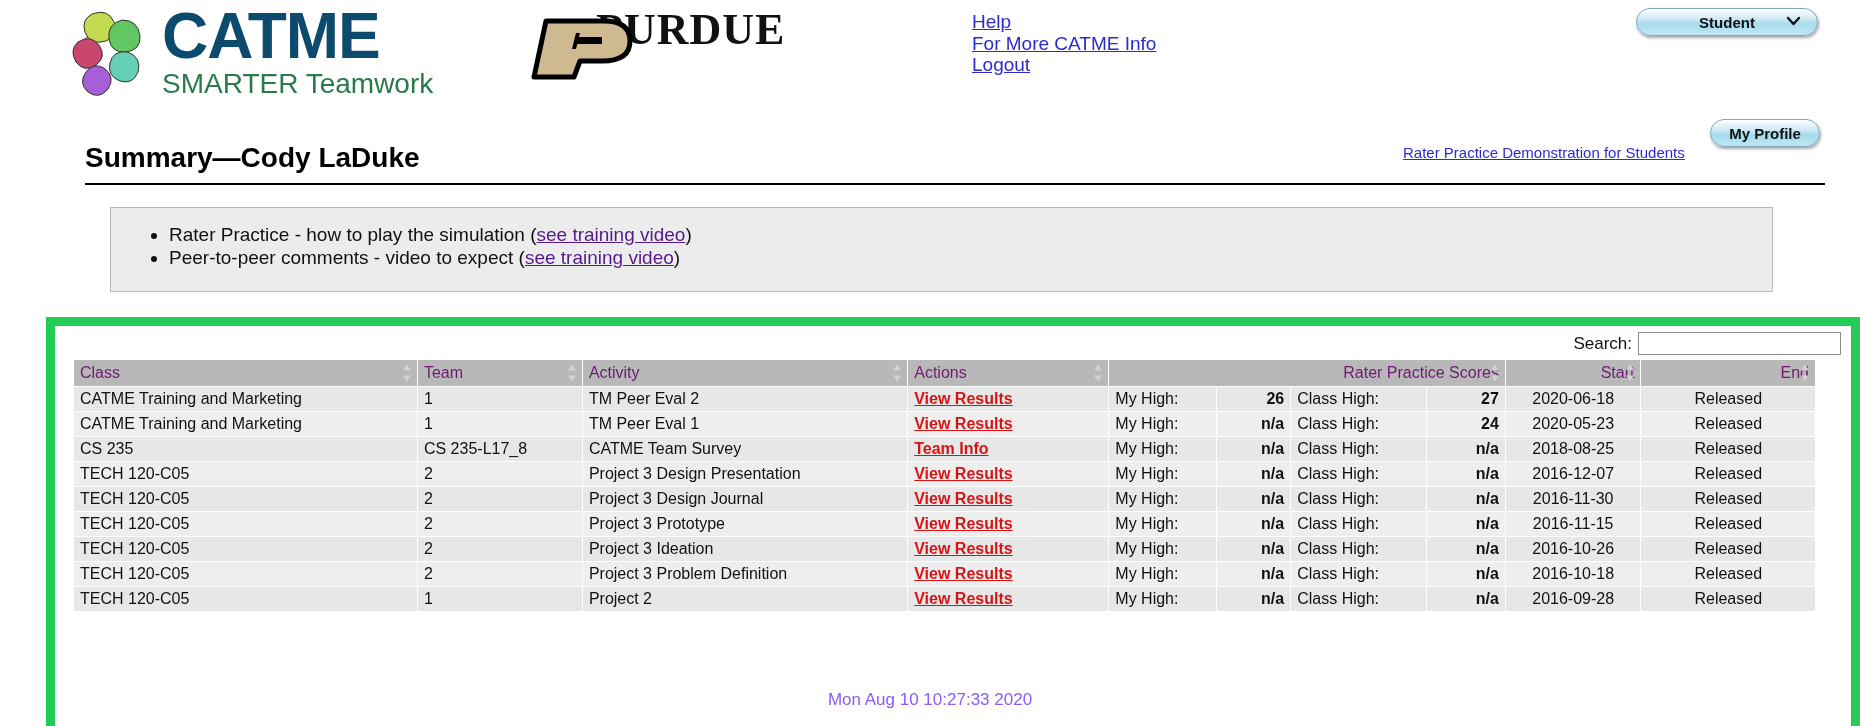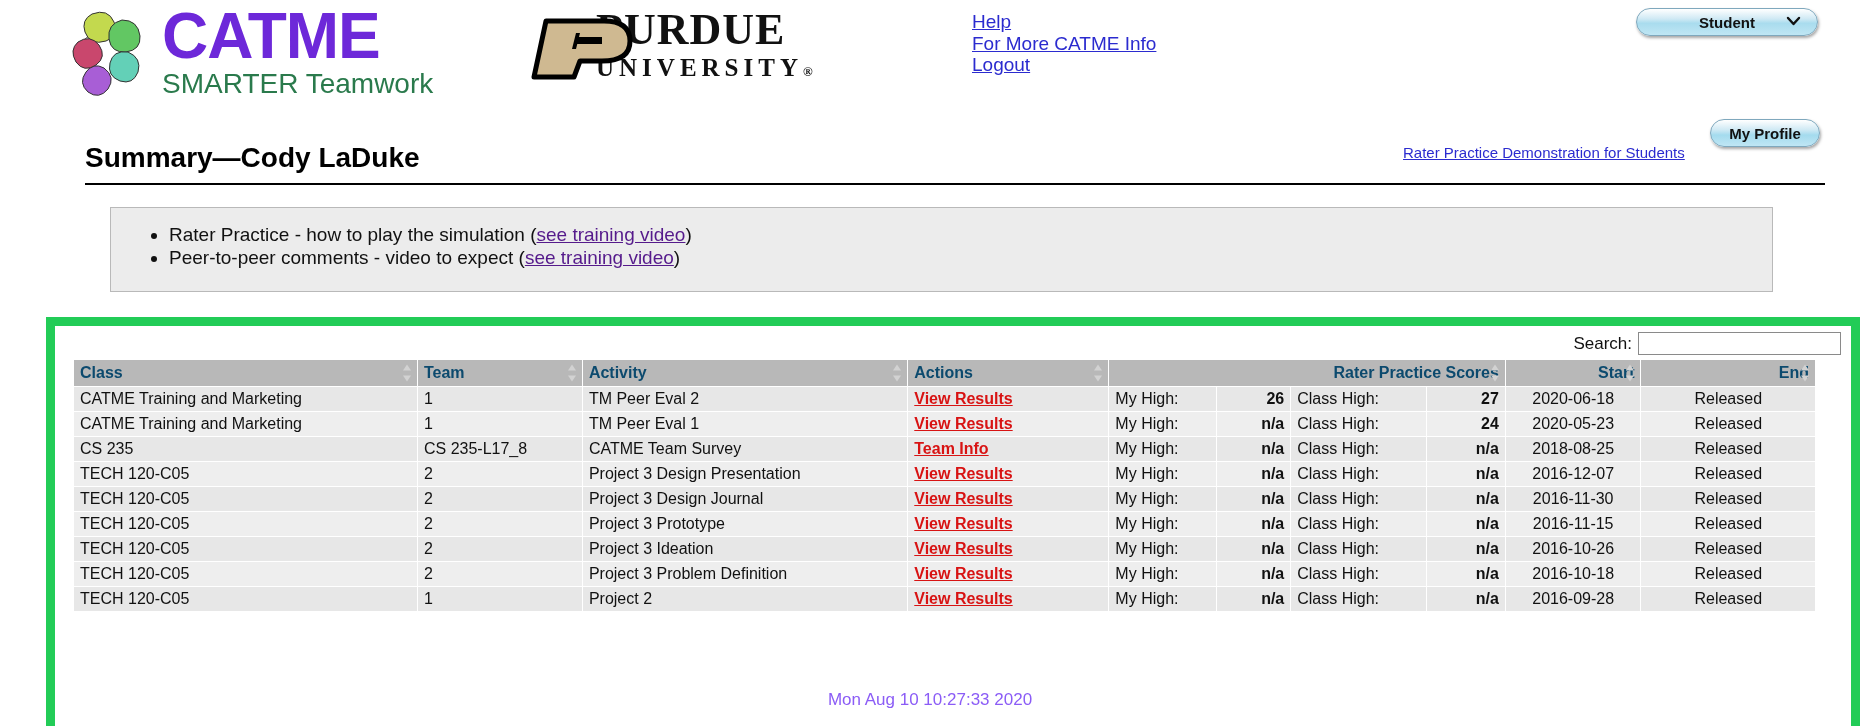--- a/index.html
+++ b/index.html
@@ -10,21 +10,21 @@
     font-family: "Liberation Sans", sans-serif;
     overflow: hidden;
   }
   #page { position: relative; width: 1860px; height: 726px; background: #fff; }
 
   
   .header { position: relative; height: 112px; }
 
   .catme-logo { position: absolute; left: 62px; top: 4px; width: 420px; height: 100px; }
   .catme-word { font-family: "Liberation Sans", sans-serif; font-weight: bold; font-size: 64px;
-                color: #6d28d9; letter-spacing: -1px; line-height: 1; }
+                color: #0c4a6e; letter-spacing: -1px; line-height: 1; }
   .catme-sub { font-family: Liberation Sans, sans-serif; font-size: 28px; color: #2a7a4c;
                letter-spacing: 0px; line-height: 1; margin-top: 2px; }
 
   .purdue-logo { position: absolute; left: 530px; top: 8px; width: 380px; height: 90px; }
   .purdue-word { font-family: "Liberation Serif", serif; font-weight: bold; font-size: 44px;
                  color: #111; letter-spacing: 1px; line-height: 1; }
   .purdue-sub { font-family: "Liberation Serif", serif; font-weight: bold; font-size: 25px;
                 color: #111; letter-spacing: 5px; line-height: 1; margin-top: 3px; }
 
   .navlinks { position: absolute; left: 972px; top: 11px; font-size: 19px; line-height: 21.5px; }
@@ -77,21 +77,21 @@
   .search-input {
     width: 203px; height: 23px; border: 1px solid #8a8a8a; background: #fff;
     font-size: 14px; padding: 0 3px; font-family: "Liberation Sans", sans-serif;
   }
 
   table.grid {
     position: absolute; left: 19px; top: 34px;
     width: 1741px; border-collapse: collapse; table-layout: fixed;
   }
   table.grid th {
-    background: #b8b8b8; color: #0c4a6e; font-size: 16px; font-weight: bold;
+    background: #b8b8b8; color: #701a75; font-size: 16px; font-weight: normal;
     height: 26px; padding: 1px 6px; text-align: left;
     border-right: 1px solid #fff; position: relative; white-space: nowrap;
   }
   table.grid th.ctr { text-align: right; }
   table.grid th:last-child { border-right: none; }
   table.grid td {
     font-size: 16px; color: #111; height: 25px; padding: 1px 6px;
     border-top: 1px solid #fff; border-right: 1px solid #fff; white-space: nowrap;
   }
   table.grid td:last-child { border-right: none; }
@@ -151,21 +151,20 @@
     </div>
 
     <div class="purdue-logo">
       <svg width="110" height="72" viewBox="0 0 110 72" style="position:absolute;left:0;top:5px;">
         <path d="M16 8 L74 8 q26 0 26 20 q0 20 -28 20 L50 48 L44 64 L4 64 L16 8z" fill="#cfb991" stroke="#000" stroke-width="5" stroke-linejoin="round"></path>
         <path d="M46 20 L50 20 L46 36 L42 36 z" fill="#000"></path>
         <rect x="46" y="24" width="26" height="7" fill="#000"></rect>
       </svg>
       <div style="margin-left:66px;">
         <div class="purdue-word">PURDUE</div>
-        <div class="purdue-sub"><span>UNIVERSITY</span><span style="font-size:13px;">®</span></div>
       </div>
     </div>
 
     <div class="navlinks">
       <a href="#">Help</a>
       <a href="#">For More CATME Info</a>
       <a href="#">Logout</a>
     </div>
 
     <div class="role-select">

